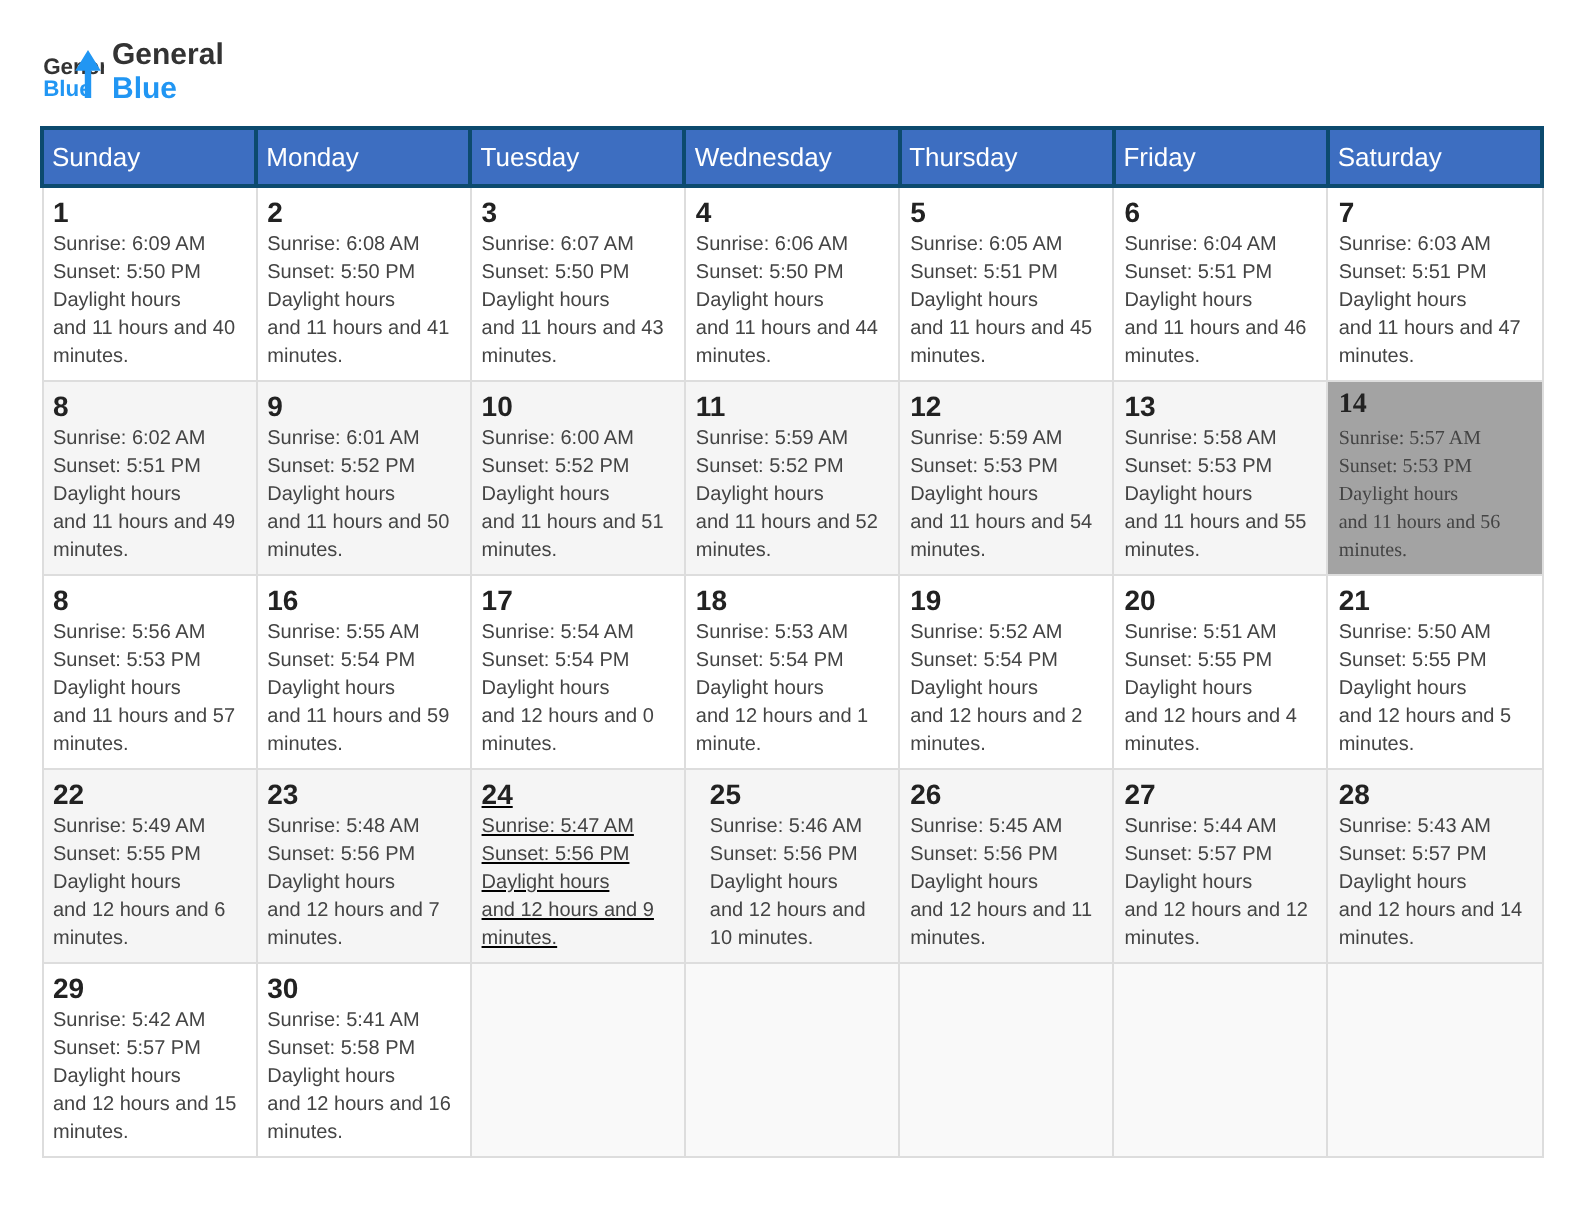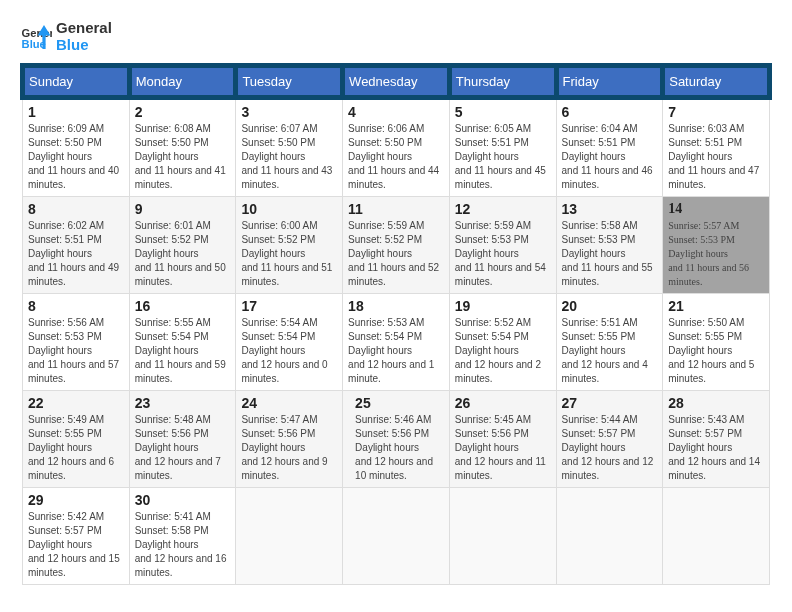--- a/index.html
+++ b/index.html
@@ -42,21 +42,21 @@
       border-collapse: collapse;
       font-size: 11px;
     }
     .calendar th {
       background-color: #3d6ec1;
       color: #fff;
       padding: 6px 4px;
       text-align: left;
       font-size: 13px;
       font-weight: normal;
-      border: 5px solid #0c4a6e;
+      border: 2px solid #0c4a6e;
     }
     .calendar td {
       border: 1px solid #ddd;
       padding: 4px 5px;
       vertical-align: top;
       width: calc(100% / 7);
       height: 90px;
       background: #fff;
     }
     .calendar tr:nth-child(even) td {
@@ -200,21 +200,21 @@
       </tr>
       <tr style="background: rgb(245, 245, 245);">
         <td style="background: rgb(245, 245, 245);">
         <span class="day-num">22</span>
         <span class="day-info">Sunrise: 5:49 AM<br>Sunset: 5:55 PM<br>Daylight hours<br>and 12 hours and 6 minutes.</span>
       </td>
         <td style="background: rgb(245, 245, 245);">
         <span class="day-num">23</span>
         <span class="day-info">Sunrise: 5:48 AM<br>Sunset: 5:56 PM<br>Daylight hours<br>and 12 hours and 7 minutes.</span>
       </td>
-        <td style="background: rgb(245, 245, 245);">
+        <td style="background: rgb(245, 245, 245); text-decoration: underline;">
         <span class="day-num">24</span>
         <span class="day-info">Sunrise: 5:47 AM<br>Sunset: 5:56 PM<br>Daylight hours<br>and 12 hours and 9 minutes.</span>
       </td>
         <td style="background: rgb(245, 245, 245); padding-left: 12px;">
         <span class="day-num">25</span>
         <span class="day-info">Sunrise: 5:46 AM<br>Sunset: 5:56 PM<br>Daylight hours<br>and 12 hours and 10 minutes.</span>
       </td>
         <td style="background: rgb(245, 245, 245);">
         <span class="day-num">26</span>
         <span class="day-info">Sunrise: 5:45 AM<br>Sunset: 5:56 PM<br>Daylight hours<br>and 12 hours and 11 minutes.</span>

